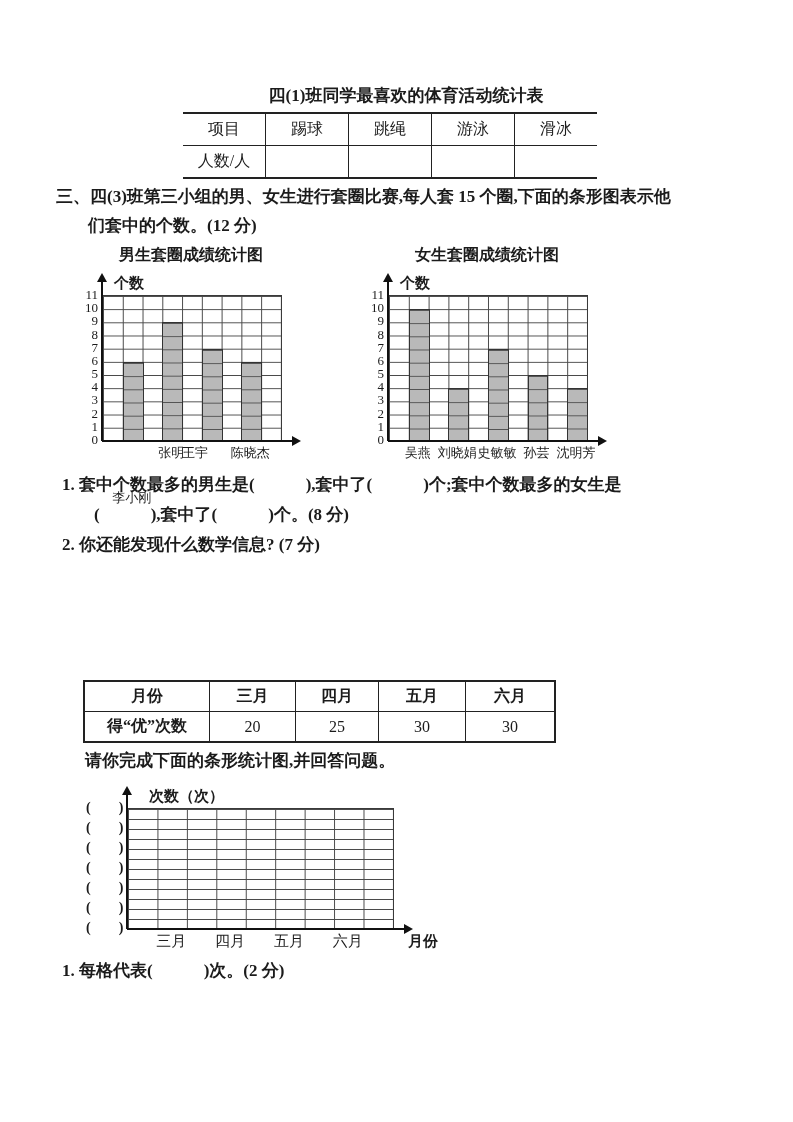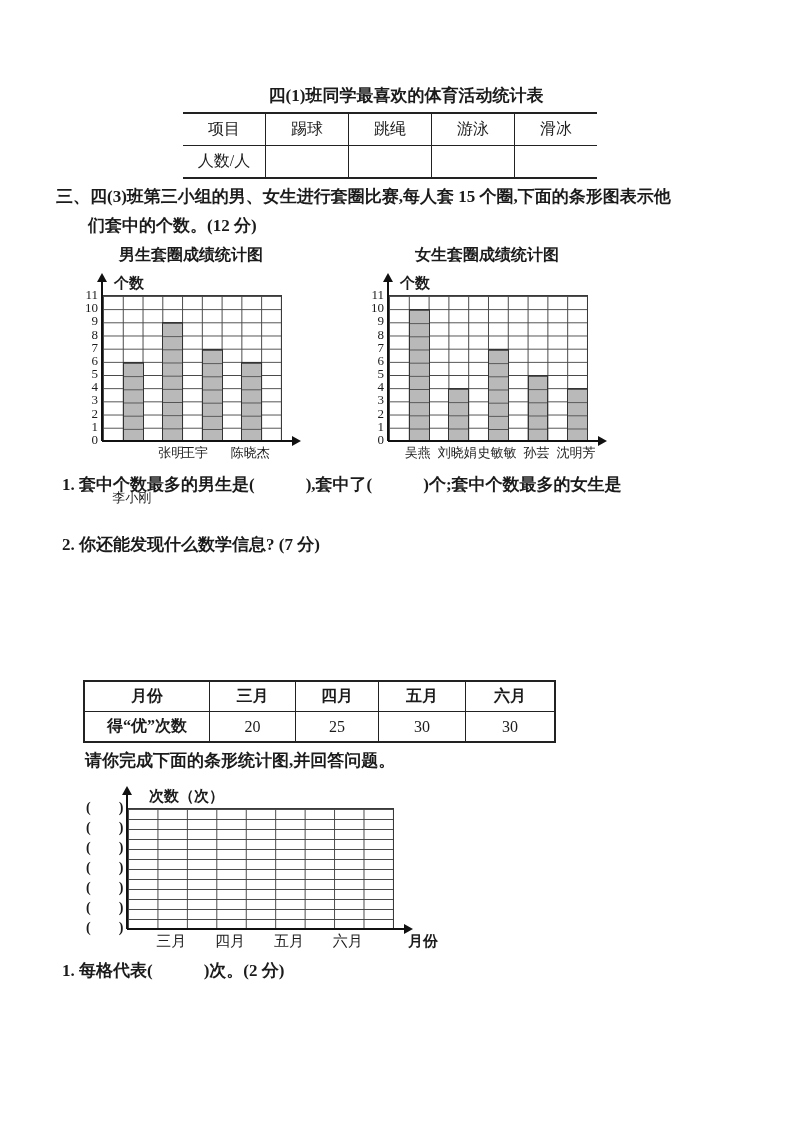--- a/index.html
+++ b/index.html
@@ -123,20 +123,21 @@
       <div class="ytick" style="left: 14px; top: 24.1818px; width: 24px;">10</div>
       <div class="ytick" style="left: 14px; top: 11px; width: 24px;">11</div>
       <div class="cat" style="left: 26.7px; top: 168px; width: 90px; font-size: 13px;">吴燕</div>
       <div class="cat" style="left: 66.3px; top: 168px; width: 90px; font-size: 13px;">刘晓娟</div>
       <div class="cat" style="left: 105.9px; top: 168px; width: 90px; font-size: 13px;">史敏敏</div>
       <div class="cat" style="left: 145.5px; top: 168px; width: 90px; font-size: 13px;">孙芸</div>
       <div class="cat" style="left: 185.1px; top: 168px; width: 90px; font-size: 13px;">沈明芳</div>
     </div>
 
   <div class="txt" style="left:62px;top:474px;">1. 套中个数最多的男生是(　　　),套中了(　　　)个;套中个数最多的女生是</div>
+  <div class="txt" style="left:94px;top:504px;">(　　　),套中了(　　　)个。(8 分)</div>
   <div class="txt" style="left:62px;top:534px;">2. 你还能发现什么数学信息? (7 分)</div>
 
 
   <table class="t2">
     <tbody>
         <tr>
       <td class="lab" style="width:122px;">月份</td>
       <td class="lab" style="width:83px;">三月</td>
       <td class="lab" style="width:80px;">四月</td>
       <td class="lab" style="width:84px;">五月</td>

